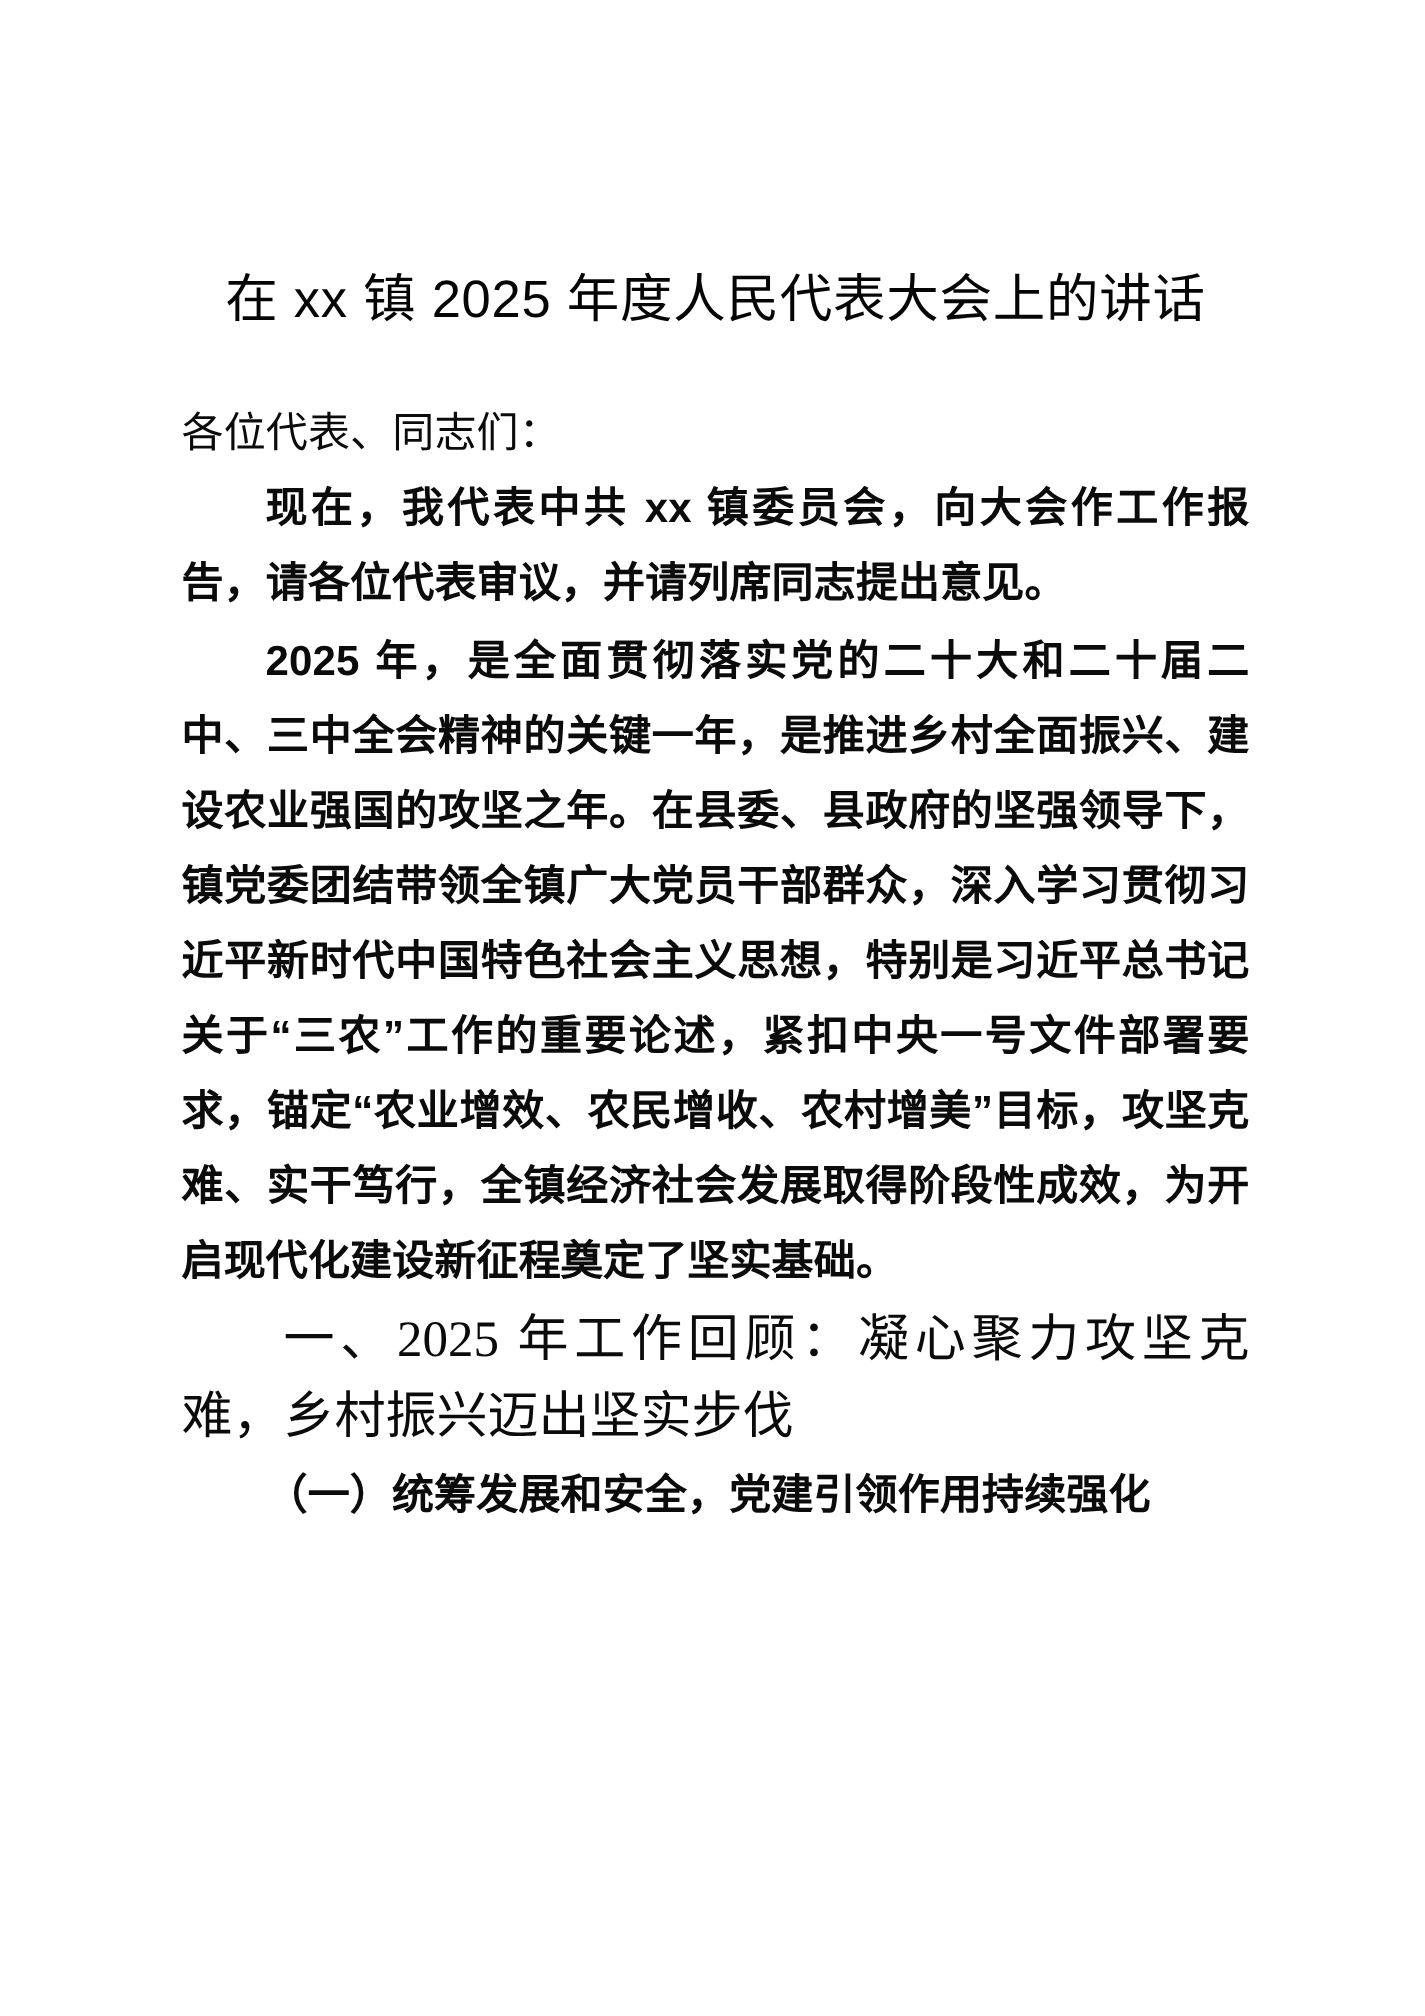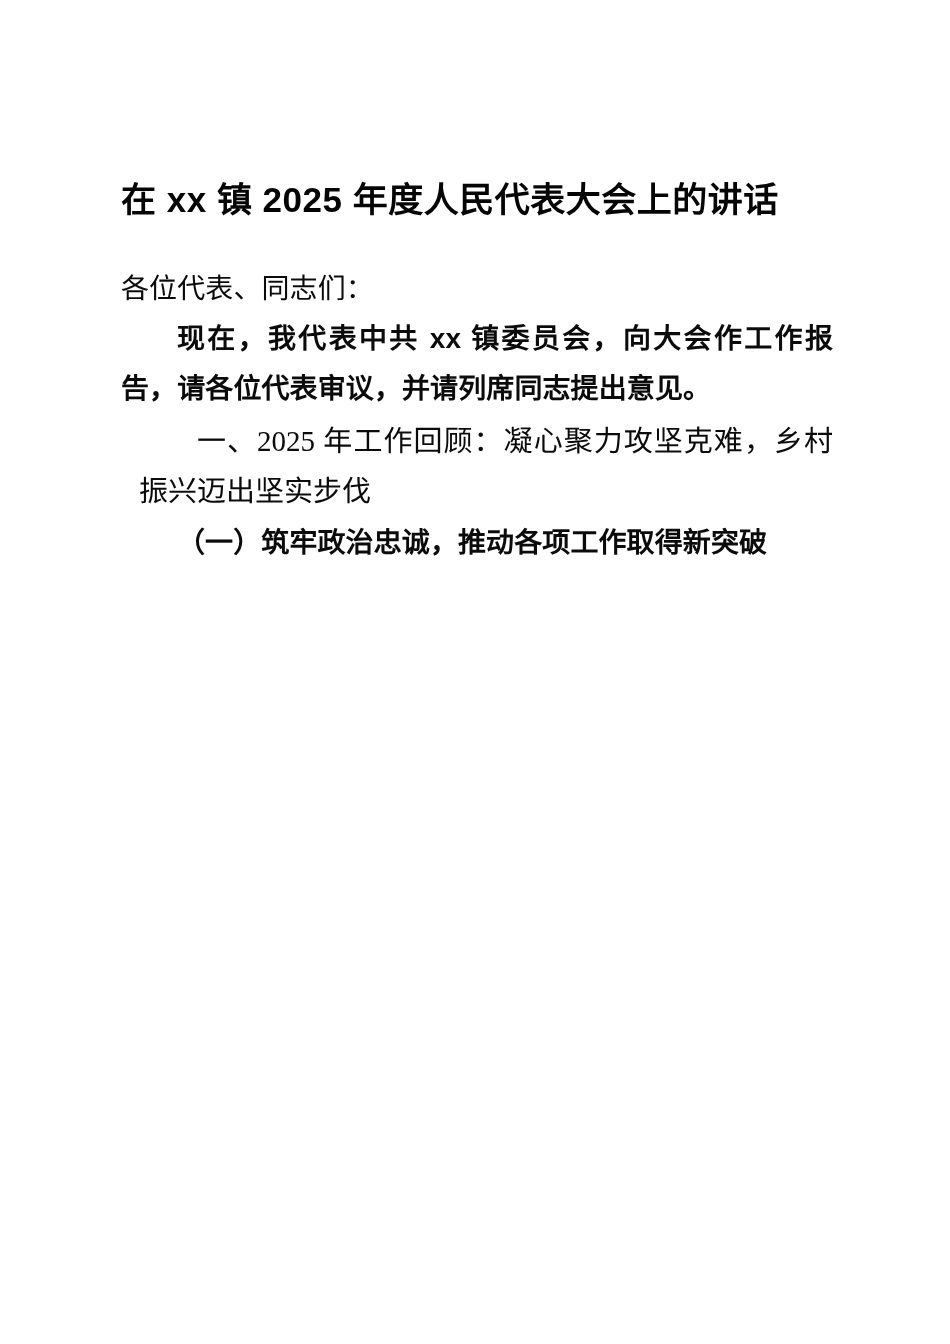--- a/index.html
+++ b/index.html
@@ -26,23 +26,24 @@
     position: absolute;
     left: 121px;
     top: 176px;
     width: 712px;
   }
 
   
   .doc-title {
     font-family: "Liberation Sans", "DejaVu Sans", sans-serif;
     font-size: 35px;
-    font-weight: 700;
+    font-weight: 400;
     line-height: 48px;
     letter-spacing: 0.5px;
+    text-align: center;
     margin: 0 0 40px 0;
     white-space: nowrap;
     color: #050505;
   }
 
   
   .para {
     font-size: 28px;
     line-height: 50px;
     text-align: justify;
@@ -63,46 +64,47 @@
   }
 
   
   .salutation {
     margin-bottom: 0px;
   }
 
   
   .section-heading {
     font-family: "Liberation Sans", "DejaVu Sans", sans-serif;
-    font-size: 29px;
+    font-size: 34px;
     line-height: 50px;
     text-indent: 2em;
     text-align: justify;
     text-justify: inter-ideograph;
-    margin: 0 0 2px 18px;
+    margin: 0 0 2px 0;
     color: #0b0b0b;
     word-break: break-all;
   }
 
   .section-heading .num-label {
     font-family: "Liberation Serif", "DejaVu Serif", serif;
   }
 </style>
 </head>
 <body>
 
 <div class="page">
   <div class="doc-body">
 
     <h1 class="doc-title">在 xx 镇 2025 年度人民代表大会上的讲话</h1>
 
     <p class="para flush salutation">各位代表、同志们：</p>
 
     <p class="para indent">现在，我代表中共 xx 镇委员会，向大会作工作报告，请各位代表审议，并请列席同志提出意见。</p>
 
+    <p class="para indent">2025 年，是全面贯彻落实党的二十大和二十届二中、三中全会精神的关键一年，是推进乡村全面振兴、建设农业强国的攻坚之年。在县委、县政府的坚强领导下，镇党委团结带领全镇广大党员干部群众，深入学习贯彻习近平新时代中国特色社会主义思想，特别是习近平总书记关于“三农”工作的重要论述，紧扣中央一号文件部署要求，锚定“农业增效、农民增收、农村增美”目标，攻坚克难、实干笃行，全镇经济社会发展取得阶段性成效，为开启现代化建设新征程奠定了坚实基础。</p>
 
     <p class="section-heading"><span class="num-label">一、</span><span class="num-label">2025 年工作回顾：凝心聚力攻坚克难，乡村振兴迈出坚实步伐</span></p>
 
 
-    <p class="para indent">（一）筑牢政治忠诚，推动各项工作取得新突破</p>
+    <p class="para indent">（一）统筹发展和安全，党建引领作用持续强化</p>
 
   </div>
 </div>
 
 </body></html>

